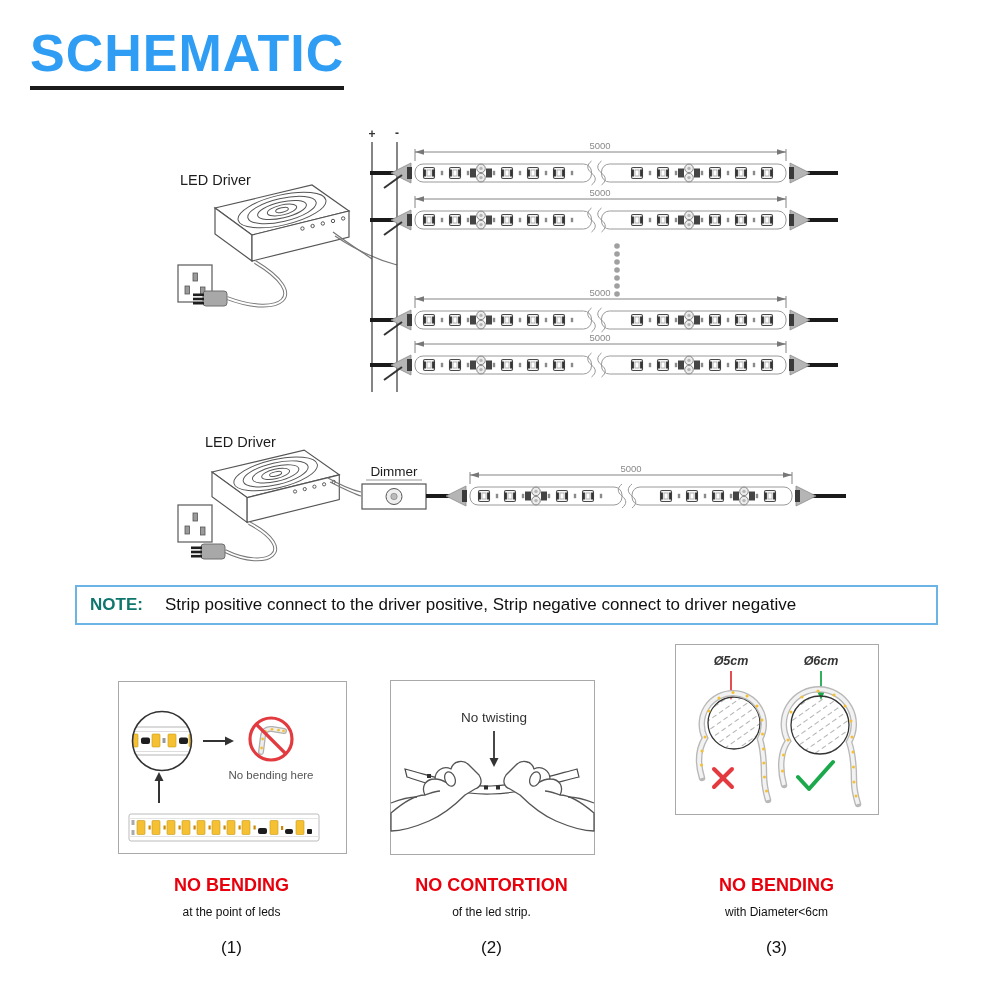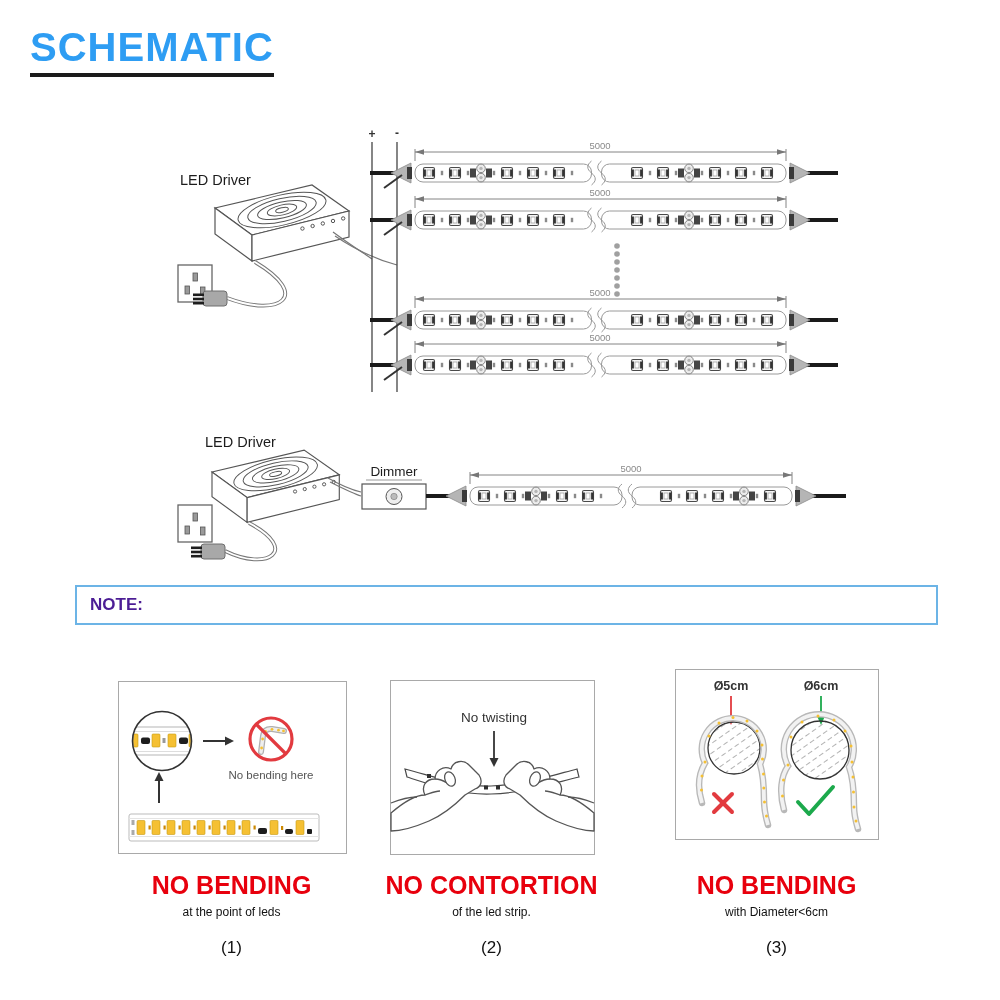--- a/index.html
+++ b/index.html
@@ -1,37 +1,37 @@
 <!DOCTYPE html>
 <html><head>
 <meta charset="utf-8">
 <style>
   html,body{margin:0;padding:0;background:#fff;}
   #page{position:relative;width:1000px;height:1000px;background:#fff;overflow:hidden;
         font-family:"Liberation Sans",sans-serif;}
-  #page-title{position:absolute;left:30px;top:26px;margin:0;font-size:40px;font-weight:bold;
+  #page-title{position:absolute;left:30px;top:26px;margin:0;font-size:52px;font-weight:bold;
         color:#2E9DF3;letter-spacing:1px;border-bottom:4px solid #1b1b1b;padding-bottom:5px;
         display:inline-block;line-height:1.05;}
   svg{position:absolute;left:0;overflow:visible;}
   .lbl{font-size:14.5px;fill:#1c1c1c;}
   .bus-sign{font-size:12px;fill:#333;text-anchor:middle;font-weight:bold;}
   .dim-txt{font-size:9.5px;fill:#8a8a8a;text-anchor:middle;}
   .tube-o{stroke:#777;stroke-width:3.8;fill:none;}
   .tube-i{stroke:#fff;stroke-width:1.9;fill:none;}
   .thin{stroke:#777;stroke-width:1.2;fill:none;}
   #note-box{position:absolute;left:75px;top:585px;width:846px;height:36px;border:2px solid #6CB4E6;
         display:flex;align-items:center;padding-left:13px;white-space:nowrap;font-size:17px;color:#111;}
-  .note-label{color:#4c1d95;font-weight:bold;margin-right:22px;}
+  .note-label{color:#0f766e;font-weight:bold;margin-right:22px;}
   .panel{position:absolute;border:1px solid #a9a9a9;background:#fff;}
   #panel1{left:118px;top:681px;width:227px;height:171px;}
   #panel2{left:390px;top:680px;width:203px;height:173px;}
-  #panel3{left:675px;top:669px;width:202px;height:169px;}
+  #panel3{left:675px;top:644px;width:202px;height:169px;font-style:italic;}
   .p-ann{font-size:11.5px;fill:#555;}
   .caption{position:absolute;top:872px;text-align:center;}
-  .cap-title{color:#E8000D;font-weight:bold;font-size:25px;line-height:27px;}
+  .cap-title{color:#E8000D;font-weight:bold;font-size:18px;line-height:27px;}
   .cap-sub{color:#111;font-size:12px;line-height:26px;}
   .cap-idx{color:#111;font-size:17px;margin-top:13px;}
 </style>
 </head>
 <body>
 
 <div id="page">
 
   <h1 id="page-title">SCHEMATIC</h1>
 
@@ -527,20 +527,21 @@
         <rect x="755.8" y="73.8" width="2.4" height="4.4" fill="#8a8a8a"></rect>
         <rect x="764.5" y="70.5" width="11" height="11" rx="1.5" fill="#f5f5f5" stroke="#4a4a4a" stroke-width="1.1"></rect>
         <rect x="764.5" y="72.5" width="2.4" height="7" fill="#333"></rect>
         <rect x="773.1" y="72.5" width="2.4" height="7" fill="#333"></rect>
         <rect x="768" y="73" width="4" height="6" fill="#fff" stroke="#999" stroke-width="0.7"></rect>
       </g>
   </svg>
 
   <div id="note-box">
     <span class="note-label">NOTE:</span>
+    <span>Strip positive connect to the driver positive, Strip negative connect to driver negative</span>
   </div>
 
   <div class="panel" id="panel2">
     <svg width="203" height="173" viewBox="0 0 203 173" style="top:0">
       <text class="p-ann" style="font-size:13.5px;fill:#333" x="103" y="41" text-anchor="middle">No twisting</text>
       <g>
         <line x1="103" y1="50" x2="103" y2="79" stroke="#333" stroke-width="1.8"></line>
         <polygon points="98.5,77 103,86 107.5,77" fill="#333"></polygon>
       </g>
       <g>

